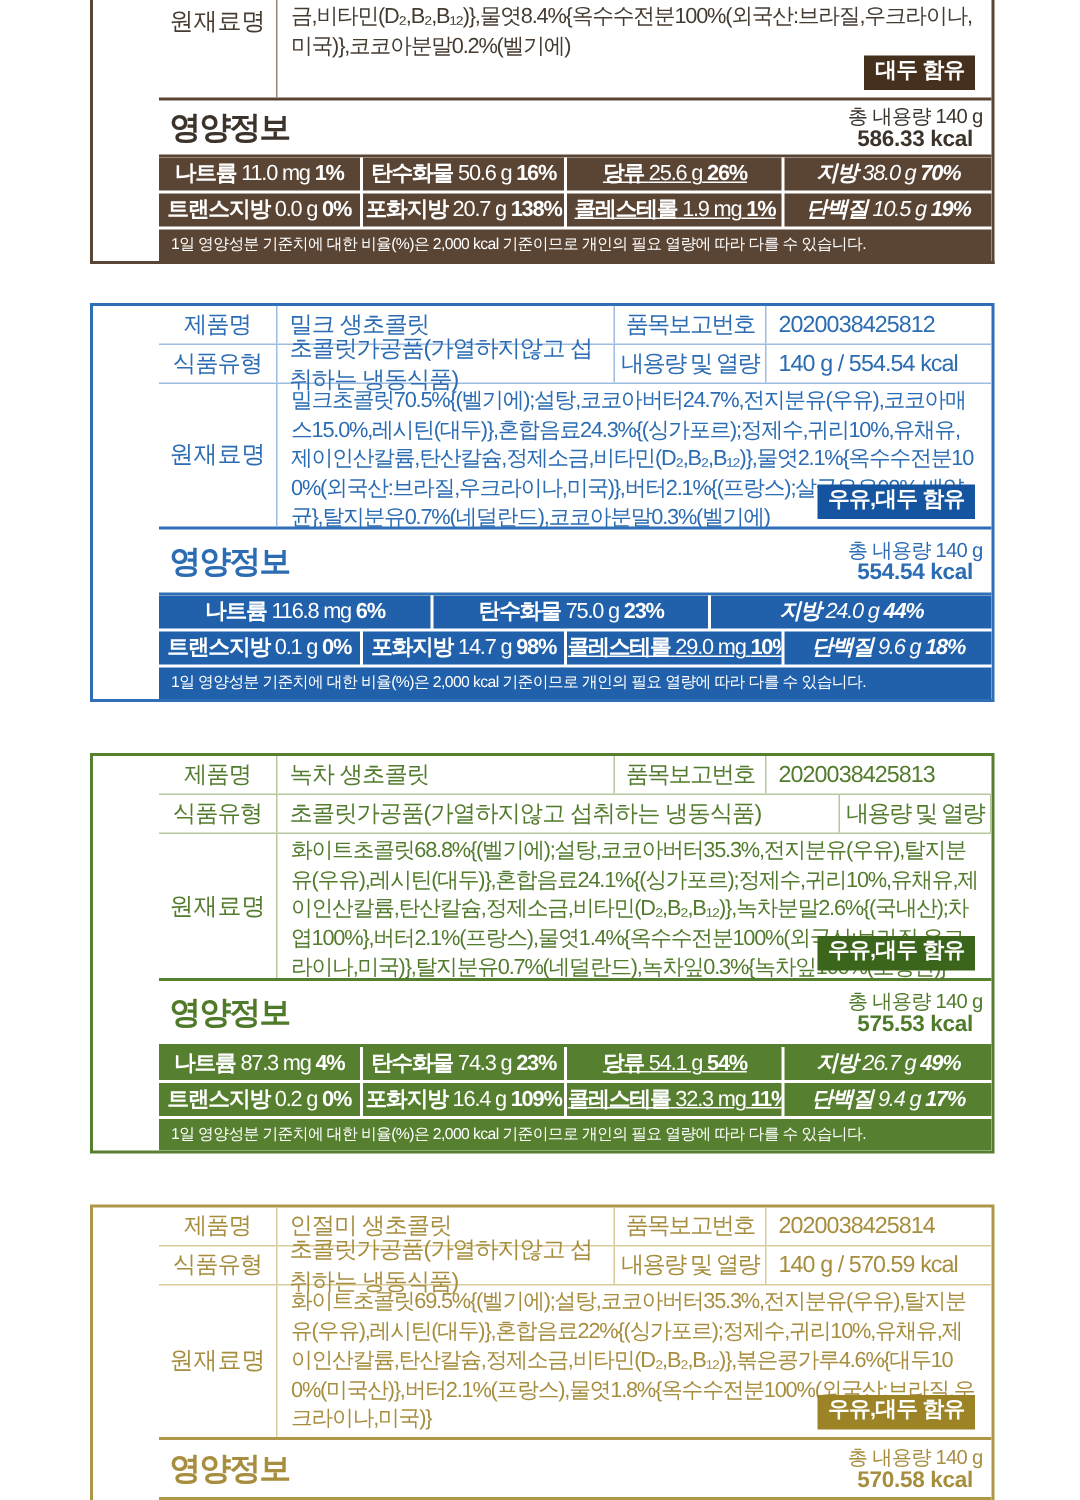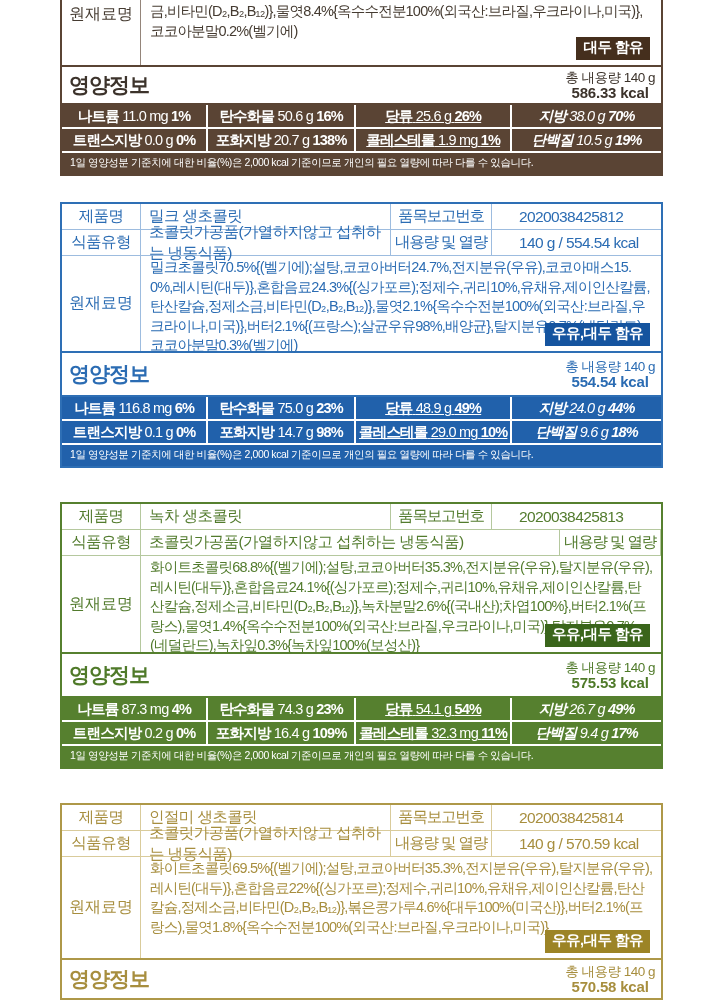--- a/index.html
+++ b/index.html
@@ -1,30 +1,30 @@
 <!DOCTYPE html>
 <html><head>
 <meta charset="utf-8">
 <style>
   html,body{margin:0;padding:0;background:#fff;}
   body{font-family:"Liberation Sans","DejaVu Sans",sans-serif;}
   #page{position:relative;width:720px;height:1000px;background:#fff;overflow:hidden;}
   .wrap{position:absolute;left:60px;top:0;width:603px;}
-  .sec{box-sizing:border-box;border:2px solid var(--bd);background:#fff;}
+  .sec{box-sizing:border-box;border:2px solid var(--bd);background:#fff;padding-left:44px;}
   .sec *{box-sizing:border-box;}
   .sec1{border-top:none;margin-top:0;}
   .sec2{margin-top:26px;}
   .sec3{margin-top:34px;}
   .sec4{margin-top:34px;}
   
   .prow{display:flex;border-bottom:1px solid var(--gl);color:var(--tx);font-size:15.5px;letter-spacing:-0.6px;height:26px;}
   .plabel{width:79px;border-right:1px solid var(--gl);display:flex;align-items:center;justify-content:center;}
   .pval{flex:1;display:flex;align-items:center;padding:0 8px;}
   .plabel2{width:102px;border-left:1px solid var(--gl);border-right:1px solid var(--gl);display:flex;align-items:center;justify-content:center;letter-spacing:-1.2px;}
-  .pval2{width:150px;display:flex;align-items:center;padding:0 0 0 8px;margin-left:19px;}
+  .pval2{width:150px;display:flex;align-items:center;padding:0 0 0 8px;}
   
   .irow{display:flex;border-bottom:2px solid var(--bd);color:var(--tx);}
   .irow .plabel{align-items:center;}
   .sec1 .irow{border-bottom-width:2px;}
   .sec1 .irow .plabel{align-items:flex-start;padding-top:4px;}
   .icell{flex:1;position:relative;padding:2px 8px 3px 9px;font-size:14.5px;line-height:19.6px;letter-spacing:-0.8px;word-break:break-all;}
   .badge{position:absolute;right:11px;bottom:5px;background:var(--bdg);color:#fff;font-weight:bold;font-size:14.5px;letter-spacing:-0.5px;padding:1px 7px 2px;}
   
   .tband{display:flex;justify-content:space-between;align-items:center;border-bottom:2px solid var(--bd);padding:0 6px 0 7px;}
   .sec1 .tband{height:38px;}
@@ -105,21 +105,20 @@
       <div class="ntitle">영양정보</div>
       <div class="tright">
         <div class="tc">총 내용량 140 g</div>
         <div class="kc">554.54 kcal</div>
       </div>
     </div>
     <div class="ntab">
       <div class="nrow">
         <div class="ncell c1"><span class="nl">나트륨</span> <span>116.8 mg</span> <span class="np">6%</span></div>
         <div class="ncell c2"><span class="nl">탄수화물</span> <span>75.0 g</span> <span class="np">23%</span></div>
-        <div class="ncell c3"><span class="nl">당류</span> <span>48.9 g</span> <span class="np">49%</span></div>
         <div class="ncell c4"><span class="nl">지방</span> <span>24.0 g</span> <span class="np">44%</span></div>
       </div>
       <div class="nrow">
         <div class="ncell c1"><span class="nl">트랜스지방</span> <span>0.1 g</span> <span class="np">0%</span></div>
         <div class="ncell c2"><span class="nl">포화지방</span> <span>14.7 g</span> <span class="np">98%</span></div>
         <div class="ncell c3"><span class="nl">콜레스테롤</span> <span>29.0 mg</span> <span class="np">10%</span></div>
         <div class="ncell c4"><span class="nl">단백질</span> <span>9.6 g</span> <span class="np">18%</span></div>
       </div>
       <div class="ndisc">1일 영양성분 기준치에 대한 비율(%)은 2,000 kcal 기준이므로 개인의 필요 열량에 따라 다를 수 있습니다.</div>
     </div>

